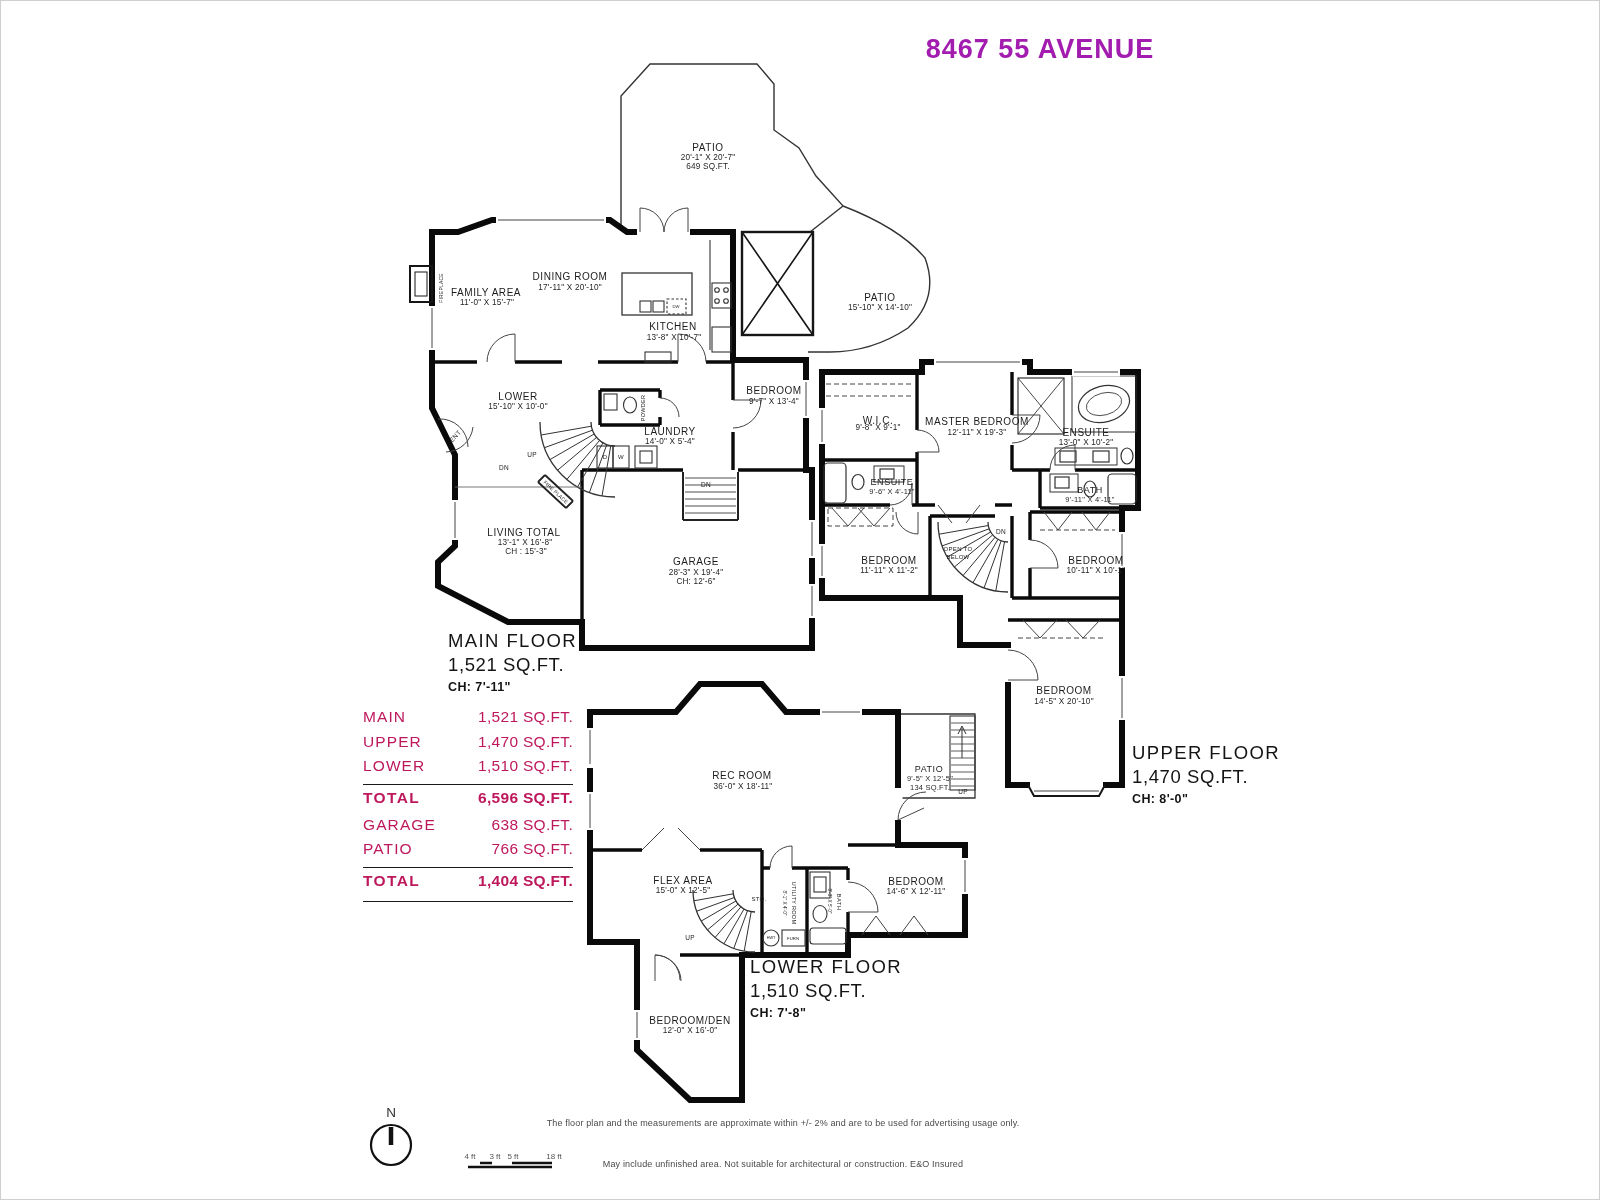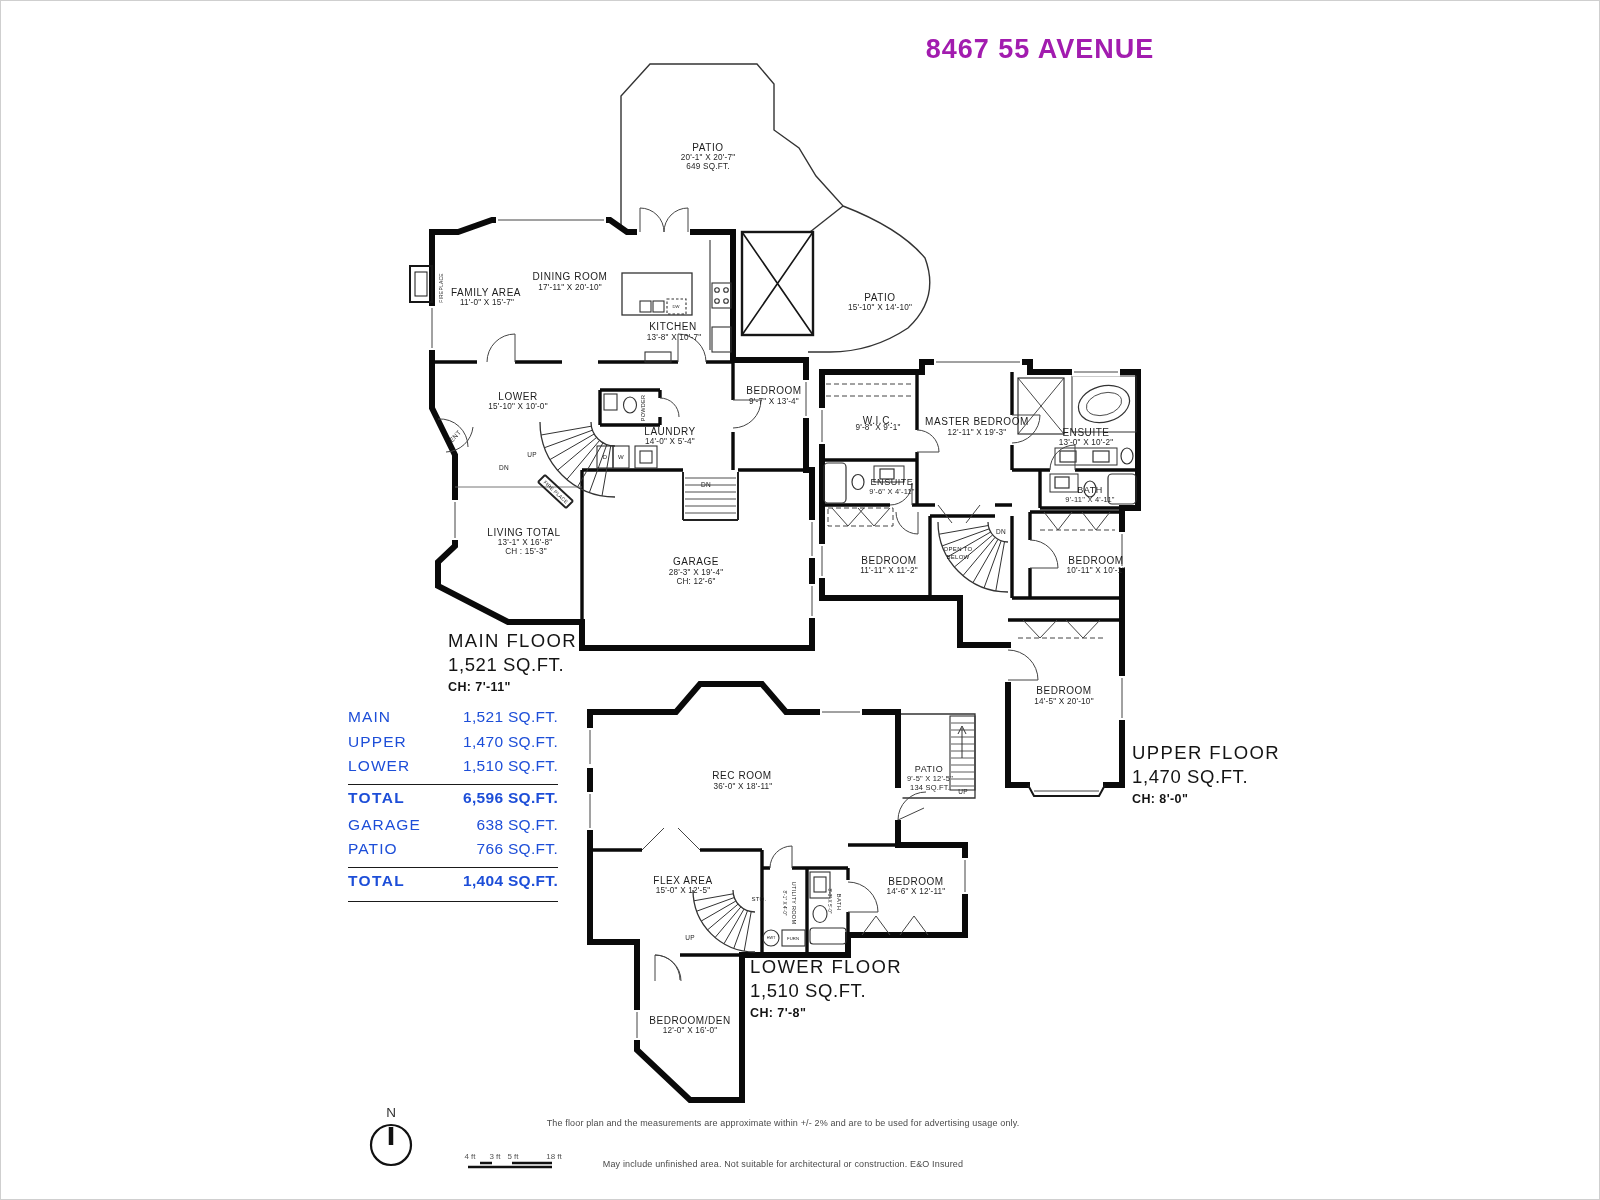--- a/index.html
+++ b/index.html
@@ -19,21 +19,21 @@
   .t5{font-size:5px;letter-spacing:.2px;}
   .t46{font-size:4.6px;letter-spacing:.1px;}
   .t42{font-size:4.2px;letter-spacing:.1px;}
   .t38{font-size:3.8px;letter-spacing:0;}
   .addr{position:absolute;left:1040px;top:34px;transform:translateX(-50%);
         font-size:27px;font-weight:700;letter-spacing:1px;color:#a21caf;white-space:nowrap;}
   .floor-title{position:absolute;color:#141414;}
   .floor-title .ft1{font-size:18.5px;letter-spacing:1.4px;}
   .floor-title .ft2{font-size:18.5px;letter-spacing:.6px;margin-top:2px;}
   .floor-title .ft3{font-size:12.5px;font-weight:700;letter-spacing:.4px;margin-top:4px;}
-  .sum{position:absolute;left:348px;top:708px;width:210px;color:#1d4ed8;}
+  .sum{position:absolute;left:363px;top:708px;width:210px;color:#be185d;}
   .srow{display:flex;justify-content:space-between;align-items:baseline;
         height:24.5px;font-size:15.5px;letter-spacing:1.1px;}
   .srow .sv{letter-spacing:.3px;}
   .stot{font-weight:700;height:27px;letter-spacing:1.4px;}
   .srule{border-top:1.6px solid #1a1a1a;margin:2px 0 4px 0;}
   .disc{position:absolute;transform:translateX(-50%);font-size:9px;color:#4a4a4a;
         letter-spacing:.15px;white-space:nowrap;}
   .scl{position:absolute;transform:translate(-50%,-50%);font-size:8px;color:#555;white-space:nowrap;}
   .north-n{position:absolute;transform:translate(-50%,-50%);font-size:13.5px;color:#333;}
 </style>

